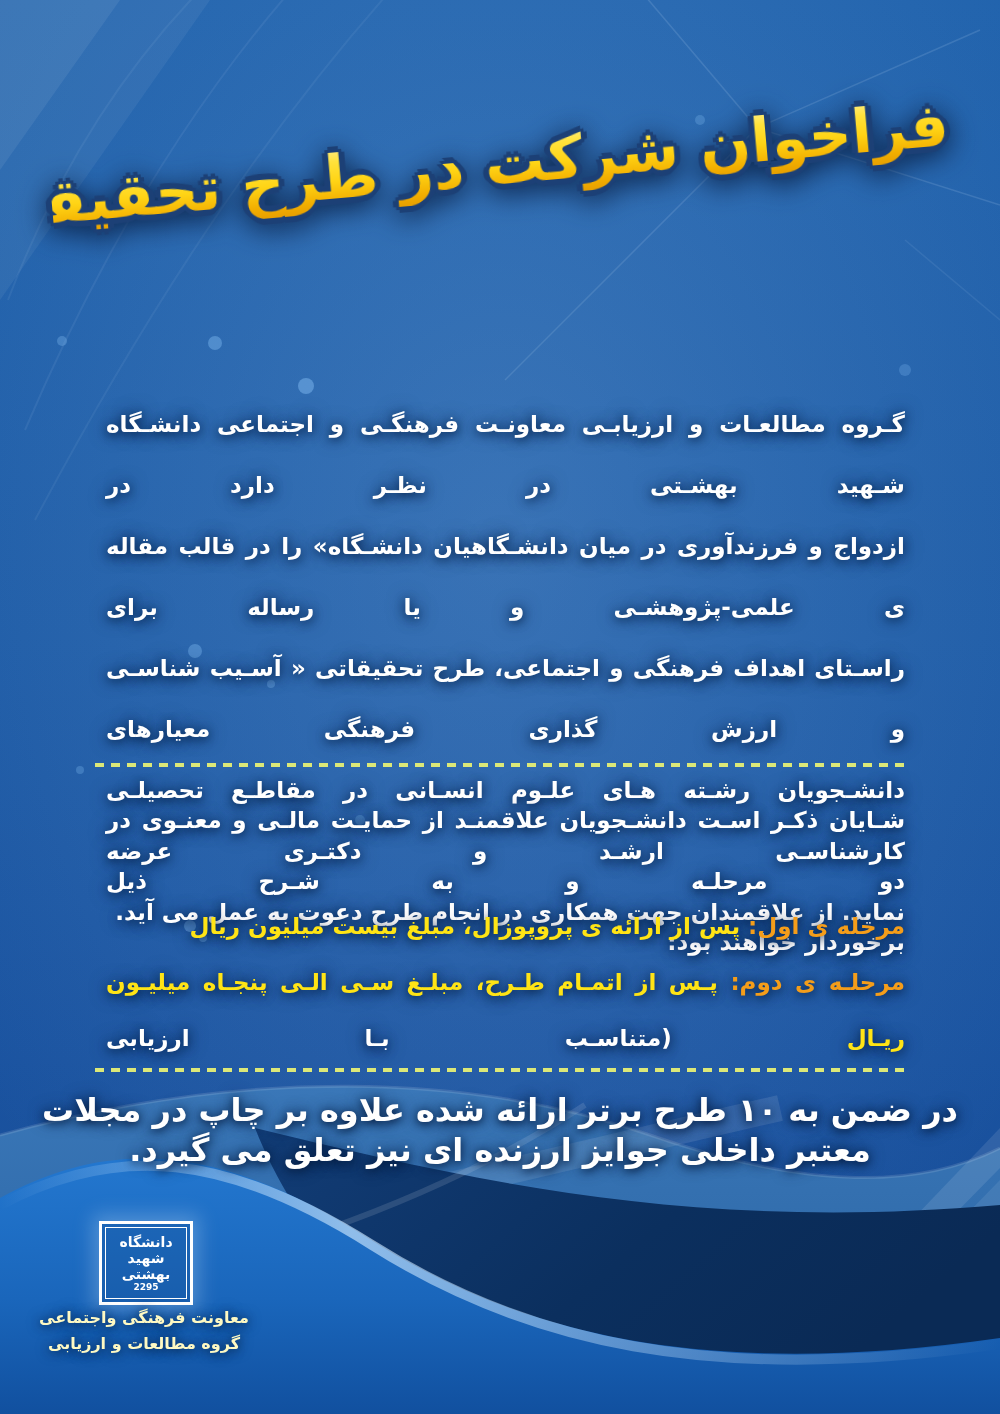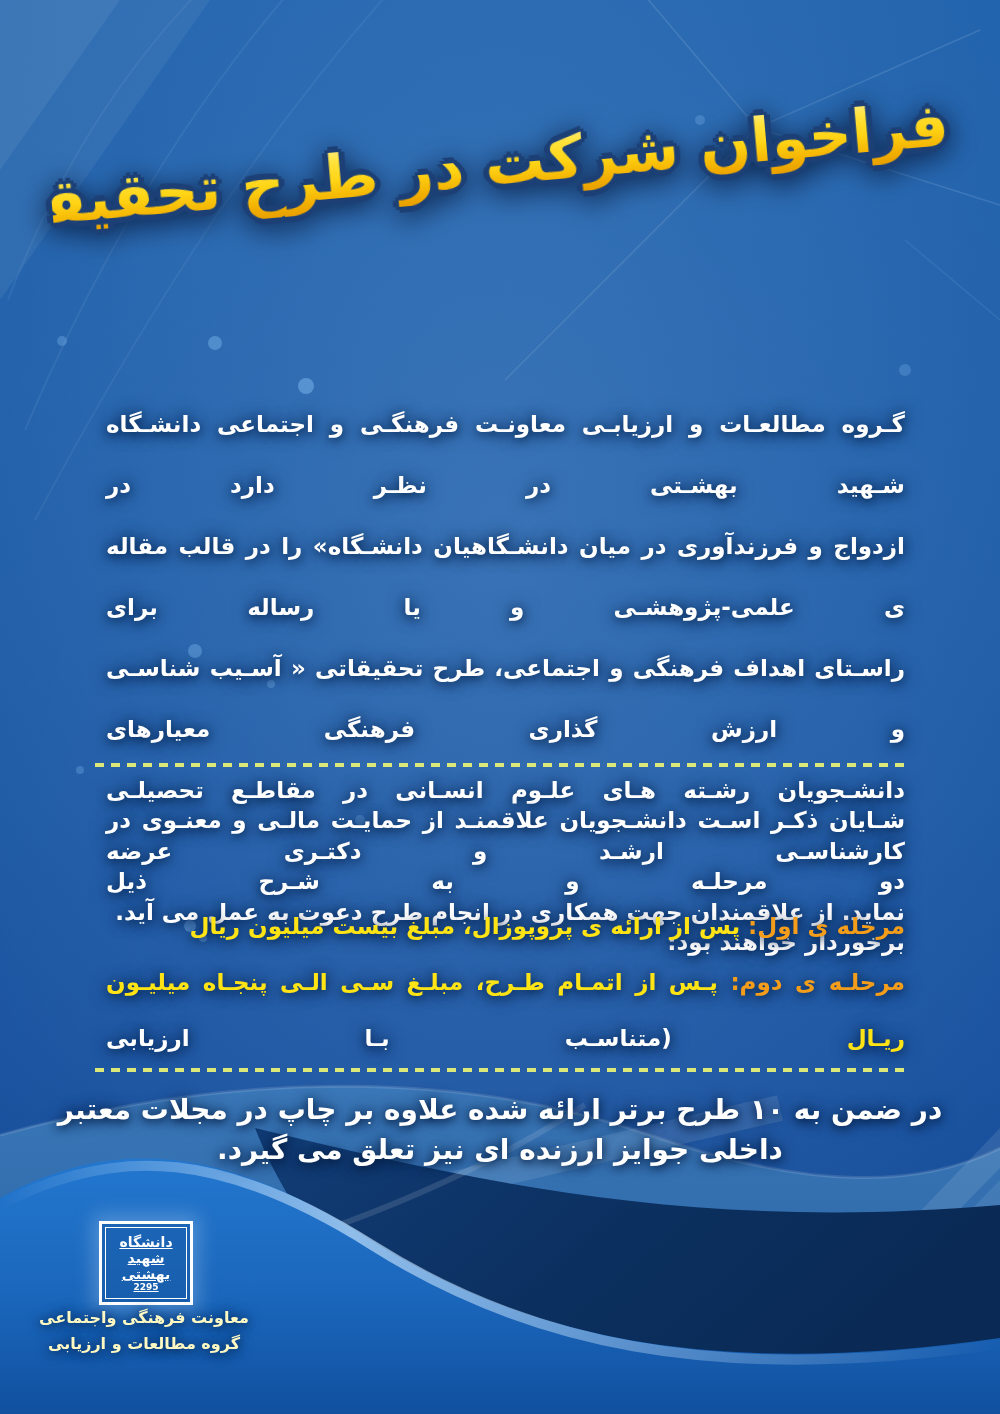--- a/index.html
+++ b/index.html
@@ -42,34 +42,34 @@
   .dash{
     left:95px;width:810px;height:4px;
     background:repeating-linear-gradient(to right,#dce878 0 9px,rgba(0,0,0,0) 9px 16px);
   }
   .dash-top{top:763px;}
   .dash-bottom{top:1068px;}
 
   
   .footer-note{
     top:1090px;left:40px;width:920px;text-align:center;color:#fff;
-    font-weight:bold;font-size:28px;line-height:40px;
+    font-weight:bold;font-size:32px;line-height:40px;
     text-shadow:0 2px 8px rgba(6,30,66,.95),0 0 16px rgba(6,30,66,.8);
   }
 
   
   .logo-frame{
     top:1221px;left:99px;width:88px;height:78px;
     border:3px solid #ffffff;box-shadow:0 0 18px 6px rgba(215,238,255,.28);
     display:flex;background:rgba(20,70,135,.25);
   }
   .logo-inner{
     flex:1;margin:3px;border:1px solid #ffffff;
     display:flex;flex-direction:column;align-items:center;justify-content:center;
-    color:#fff;font-weight:bold;font-size:14px;line-height:1.15;text-align:center;text-decoration:underline;
+    color:#fff;font-weight:bold;font-size:14px;line-height:1.15;text-align:center;
   }
   .logo-year{font-size:9px;font-weight:bold;}
   .logo-caption{
     top:1305px;left:38px;width:212px;text-align:center;color:#fef9c3;
     font-weight:bold;font-size:16px;line-height:26px;
     text-shadow:0 1px 8px rgba(10,40,80,.9),0 0 14px rgba(10,40,80,.6);
   }
 </style>
 </head>
 <body>

